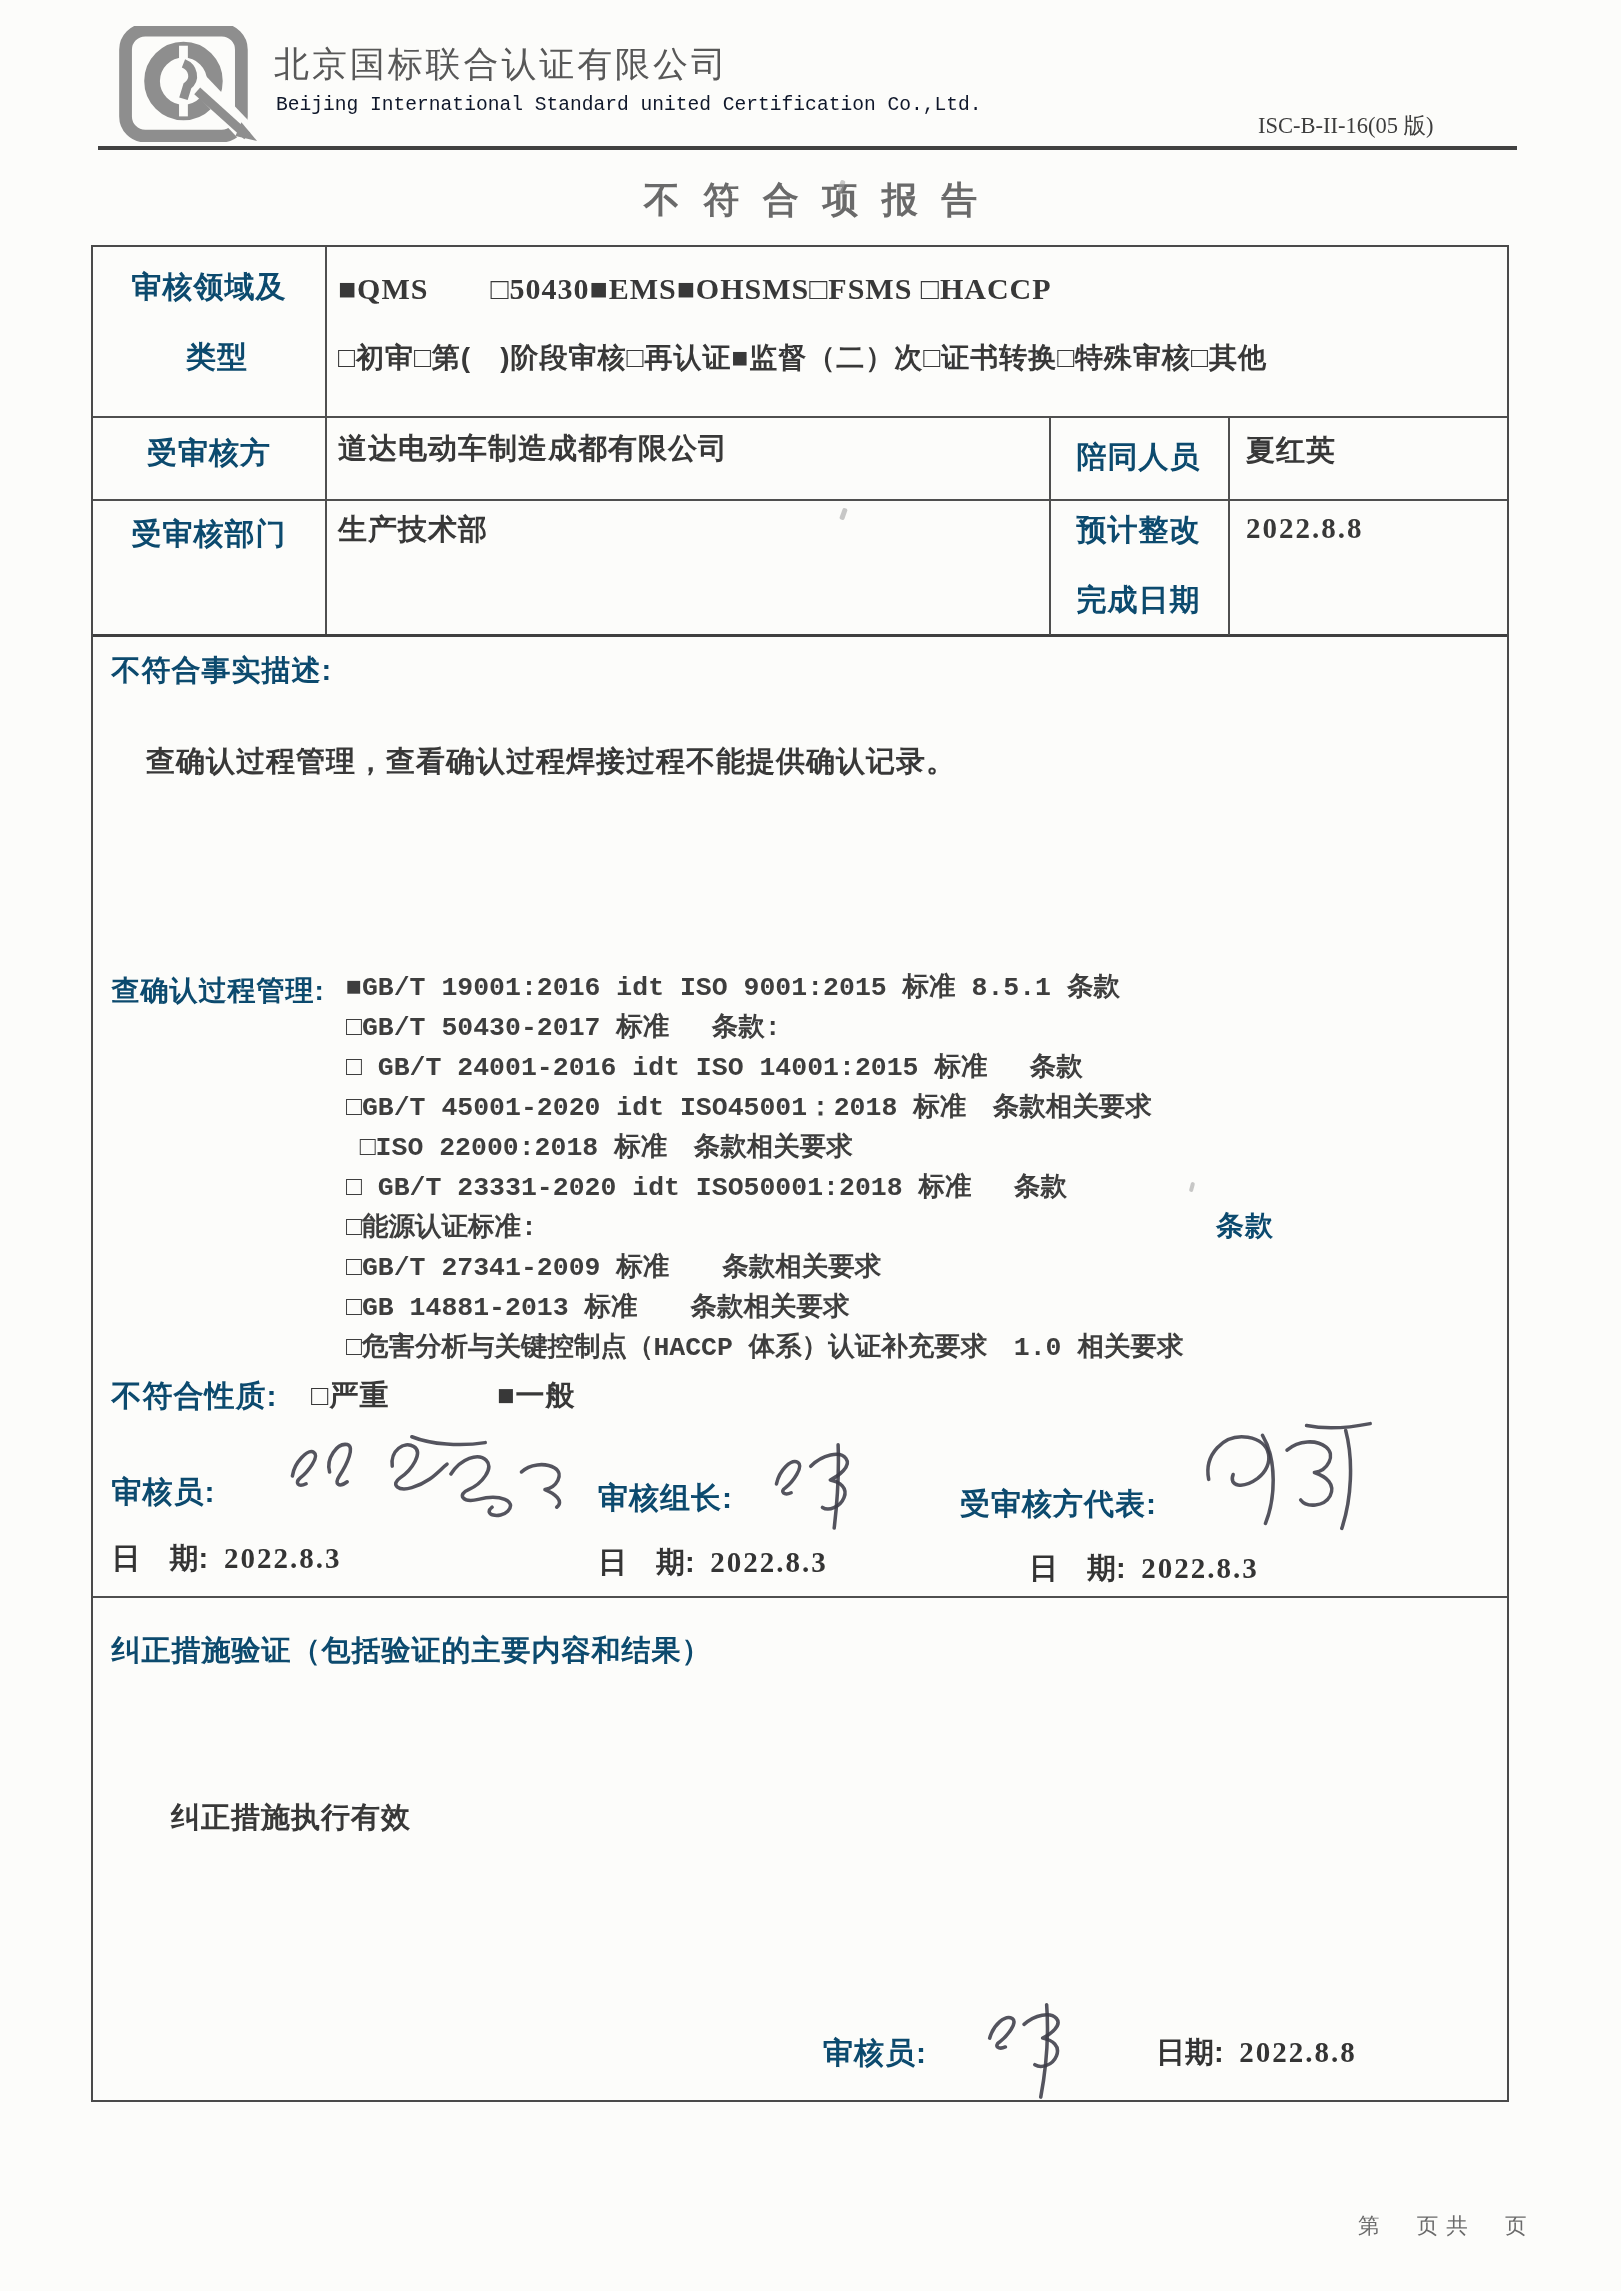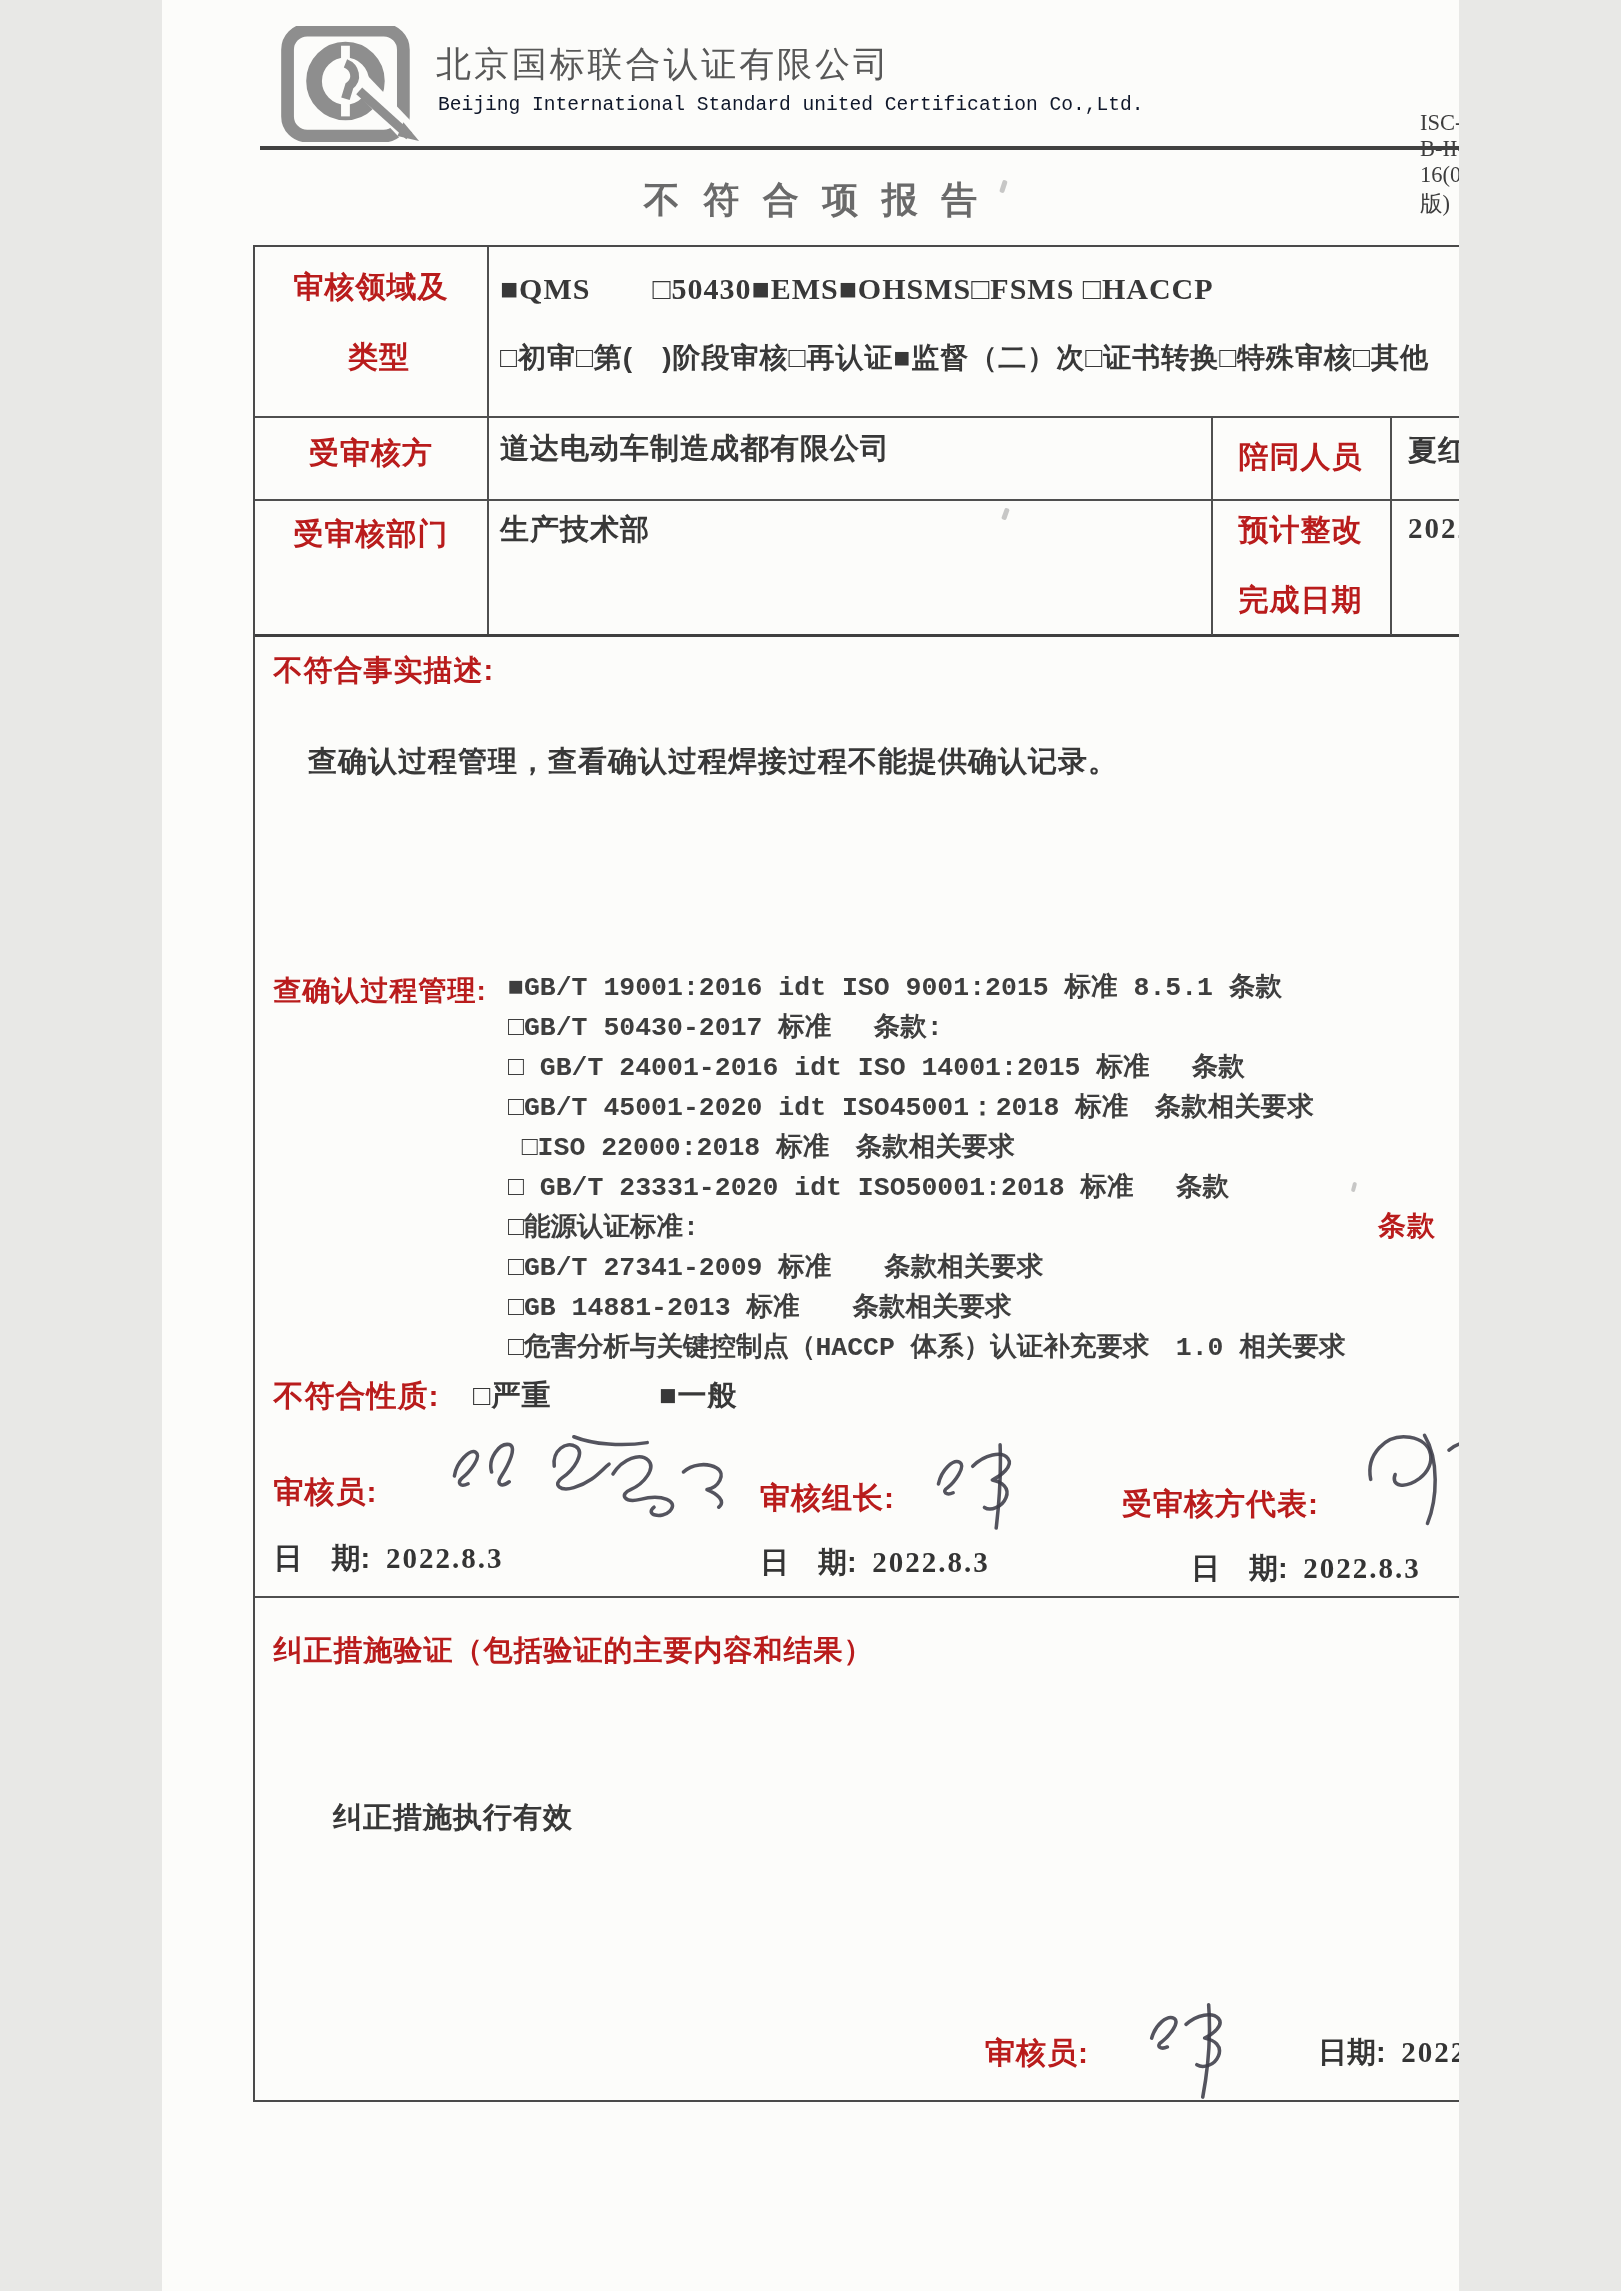--- a/index.html
+++ b/index.html
@@ -1,19 +1,19 @@
 <!DOCTYPE html>
 <html><head>
 <meta charset="utf-8">
 <style>
   html,body{margin:0;padding:0;background:#e8e8e6;}
-  .page{position:relative;width:1297px;height:2292px;background:#fcfcfa;margin:0 auto;
+  .page{position:relative;width:1621px;height:2292px;background:#fcfcfa;margin:0 auto;
         font-family:"Liberation Sans","DejaVu Sans",sans-serif;color:#3b3b3b;overflow:hidden;}
   .abs{position:absolute;}
-  .lbl{font-weight:700;font-size:30px;color:#b91c1c;letter-spacing:1px;white-space:nowrap;}
+  .lbl{font-weight:700;font-size:30px;color:#0c4a6e;letter-spacing:1px;white-space:nowrap;}
   .val{font-weight:700;font-size:29px;color:#383838;letter-spacing:1px;white-space:nowrap;}
   .serifb{font-family:"Liberation Serif","DejaVu Serif",serif;font-weight:700;}
   .mono{font-family:"Liberation Mono","DejaVu Sans Mono",monospace;font-weight:700;
         font-size:26.5px;color:#3e3e3e;white-space:nowrap;}
   .company-cn{font-family:"Liberation Serif","DejaVu Serif",serif;font-size:35px;color:#585858;letter-spacing:2.9px;}
   .company-en{font-family:"Liberation Mono","DejaVu Sans Mono",monospace;font-size:19.6px;color:#0f172a;letter-spacing:0px;}
   .form-code{font-family:"Liberation Serif","DejaVu Serif",serif;font-size:22.5px;color:#3d3d3d;}
   .doc-title{width:100%;text-align:center;font-family:"Liberation Serif","DejaVu Serif",serif;
              font-size:36px;font-weight:600;color:#6a6a6a;letter-spacing:23.5px;text-indent:23.5px;}
   .rule{background:#414141;}

